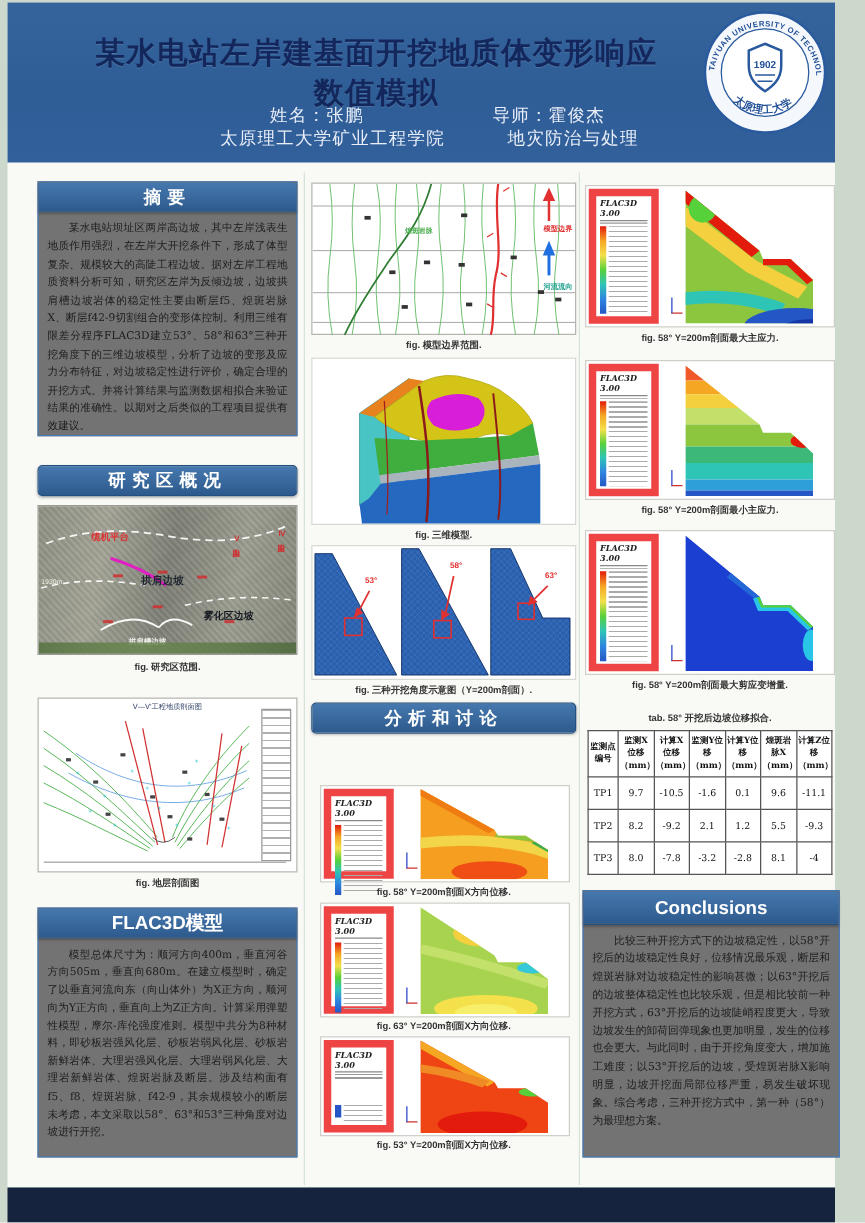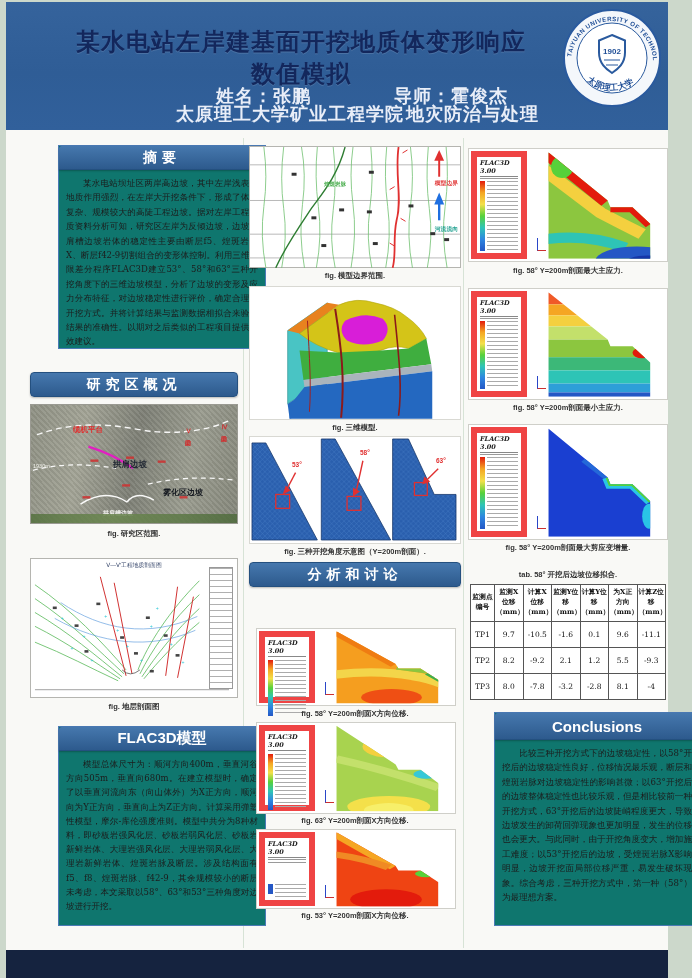--- a/index.html
+++ b/index.html
@@ -7,35 +7,35 @@
   body { background:#ccd8cb; font-family:"Liberation Sans", sans-serif; position:relative; overflow:hidden; }
   #poster { position:absolute; left:6px; top:2px; width:662px; height:948px; background:#f9f9f6; }
   .abs { position:absolute; }
 
   
   #header { position:absolute; left:0; top:0; width:662px; height:128px;
             background:linear-gradient(180deg,#35639c 0%, #2f5d96 55%, #31609b 100%); }
   #main-title { position:absolute; left:60px; top:24px; width:470px; text-align:center;
                 font-size:24px; font-weight:bold; color:#13275c; letter-spacing:1px;
                 text-shadow:0 1px 0 rgba(255,255,255,.12); }
-  .hdr-line { position:absolute; color:#e9eef8; font-size:18px; letter-spacing:1px;font-weight:bold; }
+  .hdr-line { position:absolute; color:#e9eef8; font-size:14px; letter-spacing:1px; }
 
   
   #logo { position:absolute; right:6px; top:6px; width:100px; height:100px; }
 
   
   .tbar { background:linear-gradient(180deg,#4678ae 0%, #2d5a8d 100%);
           border:1px solid #24507f; border-radius:4px; color:#fff; font-weight:bold;
           display:flex; align-items:center; justify-content:center;
           box-shadow:0 1px 2px rgba(0,0,0,.25); }
   .tbar.cn { font-size:14px; letter-spacing:5px; }
   .tbar.en { font-size:15px; letter-spacing:0; }
 
   
-  .box { border:1.5px solid #4a7ab5; background:#0f766e;margin-left:28px; }
+  .box { border:1.5px solid #4a7ab5; background:#737373; }
   .box .tbar { border-radius:3px 3px 0 0; border:none; border-bottom:1px solid #24507f; }
   .bodytext { font-family:"DejaVu Serif", serif; color:#1c1c1c; text-align:justify;
               text-indent:2em; padding:6px 7px 4px 7px; }
 
   .cap { position:absolute; text-align:center; font-size:7.5px; font-weight:600; color:#333;
          font-family:"Liberation Sans", sans-serif; }
 
   .vline { position:absolute; width:1px; background:#d7e3d6; }
 
   
@@ -521,21 +521,21 @@
         <col>
         <col>
       </colgroup>
     <thead>
       <tr>
         <th>监测点编号</th>
         <th>监测X位移（mm）</th>
         <th>计算X位移（mm）</th>
         <th>监测Y位移（mm）</th>
         <th>计算Y位移（mm）</th>
-        <th>为X正方向（mm）</th>
+        <th>煌斑岩脉X（mm）</th>
         <th>计算Z位移（mm）</th>
       </tr>
     </thead>
     <tbody>
       <tr>
         <td>TP1</td>
         <td>9.7</td>
         <td>-10.5</td>
         <td>-1.6</td>
         <td>0.1</td>

